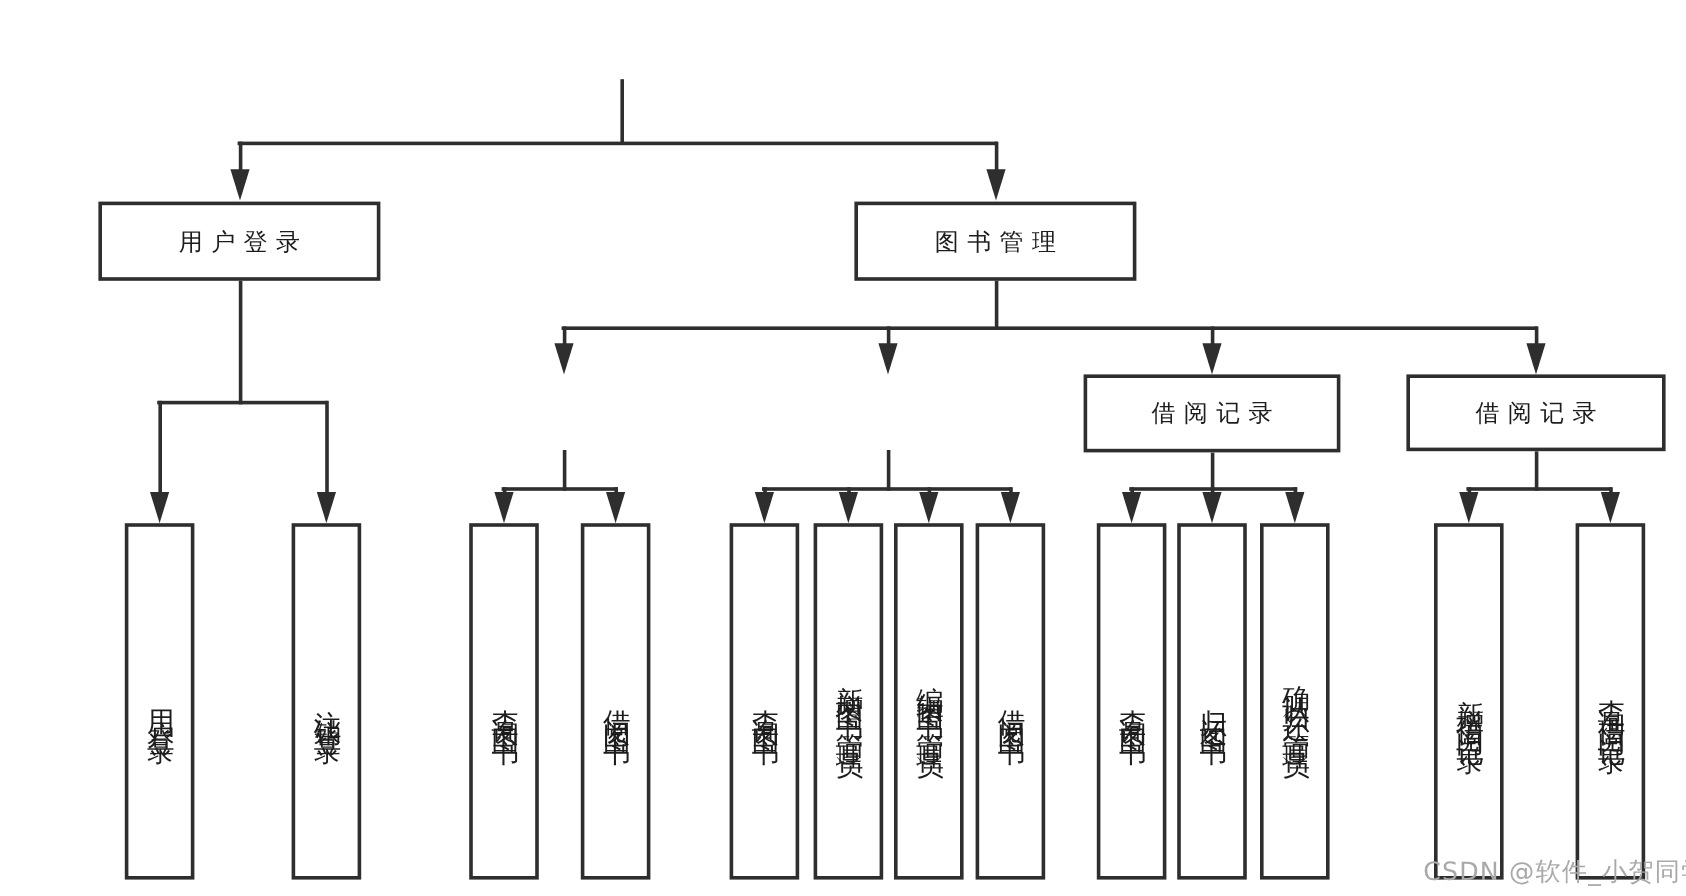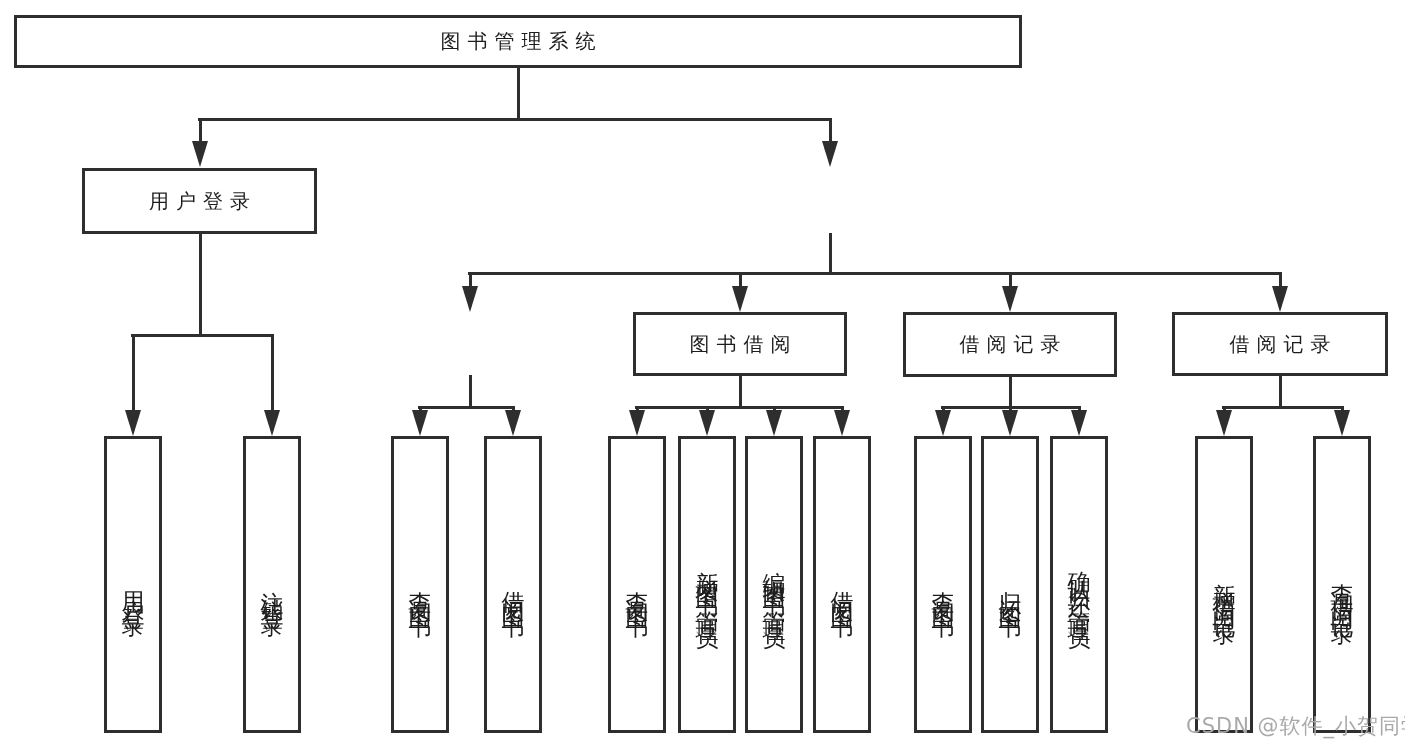--- a/index.html
+++ b/index.html
@@ -111,25 +111,24 @@
   <div class="vl" style="left:1078px; top:406px; height:10px;"></div>
   <div class="ah" style="left:1071px; top:410px;"></div>
 
   <div class="vl" style="left:1279px; top:376px; height:33px;"></div>
   <div class="hl" style="left:1222px; top:406px; width:121px;"></div>
   <div class="vl" style="left:1223px; top:406px; height:10px;"></div>
   <div class="ah" style="left:1216px; top:410px;"></div>
   <div class="vl" style="left:1341px; top:406px; height:10px;"></div>
   <div class="ah" style="left:1334px; top:410px;"></div>
 
-  <div class="box h" style="left:14px; top:15px; width:1008px; height:53px;">图书管理系统</div>
 
   <div class="box h" style="left:82px; top:168px; width:235px; height:66px;">用户登录</div>
+  <div class="box h" style="left:712px; top:168px; width:235px; height:66px;">图书管理</div>
 
-  <div class="box h" style="left:633px; top:312px; width:214px; height:64px;">图书借阅</div>
   <div class="box h" style="left:903px; top:312px; width:214px; height:65px;">借阅记录</div>
   <div class="box h" style="left:1172px; top:312px; width:216px; height:64px;">借阅记录</div>
 
   <div class="box v" style="left:104px; top:436px; width:58px; height:297px;">用户登录</div>
   <div class="box v" style="left:243px; top:436px; width:58px; height:297px;">注销登录</div>
 
   <div class="box v" style="left:391px; top:436px; width:58px; height:297px;">查询图书</div>
   <div class="box v" style="left:484px; top:436px; width:58px; height:297px;">借阅图书</div>
 
   <div class="box v" style="left:608px; top:436px; width:58px; height:297px;">查询图书</div>

